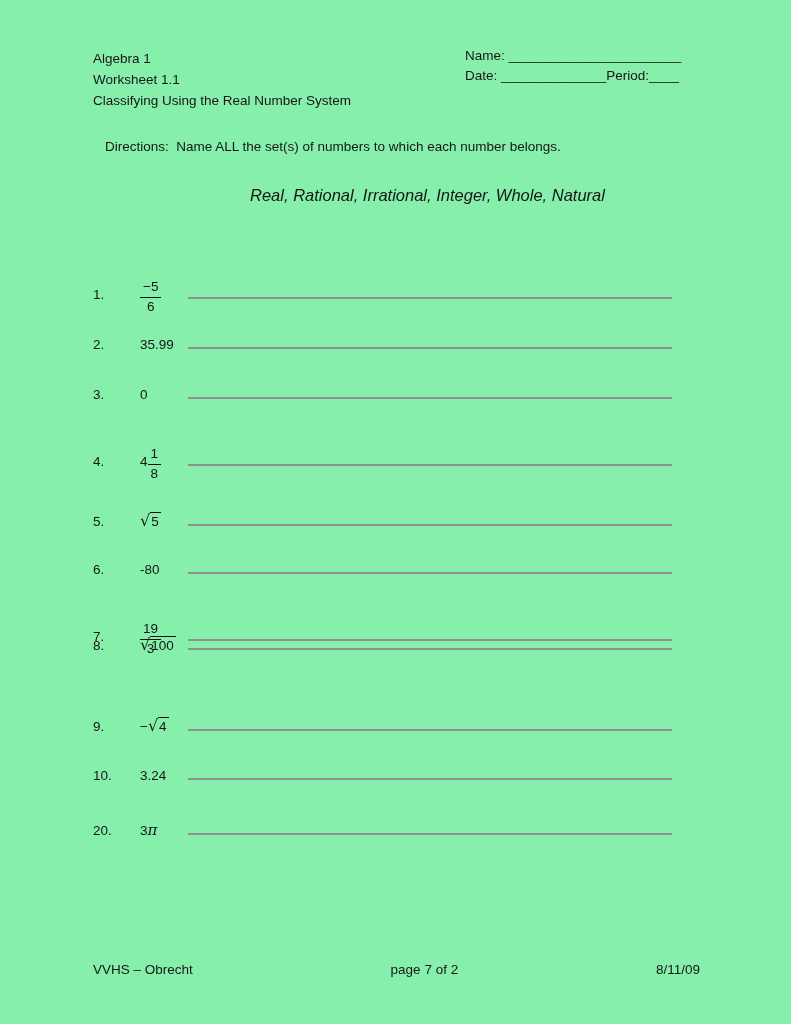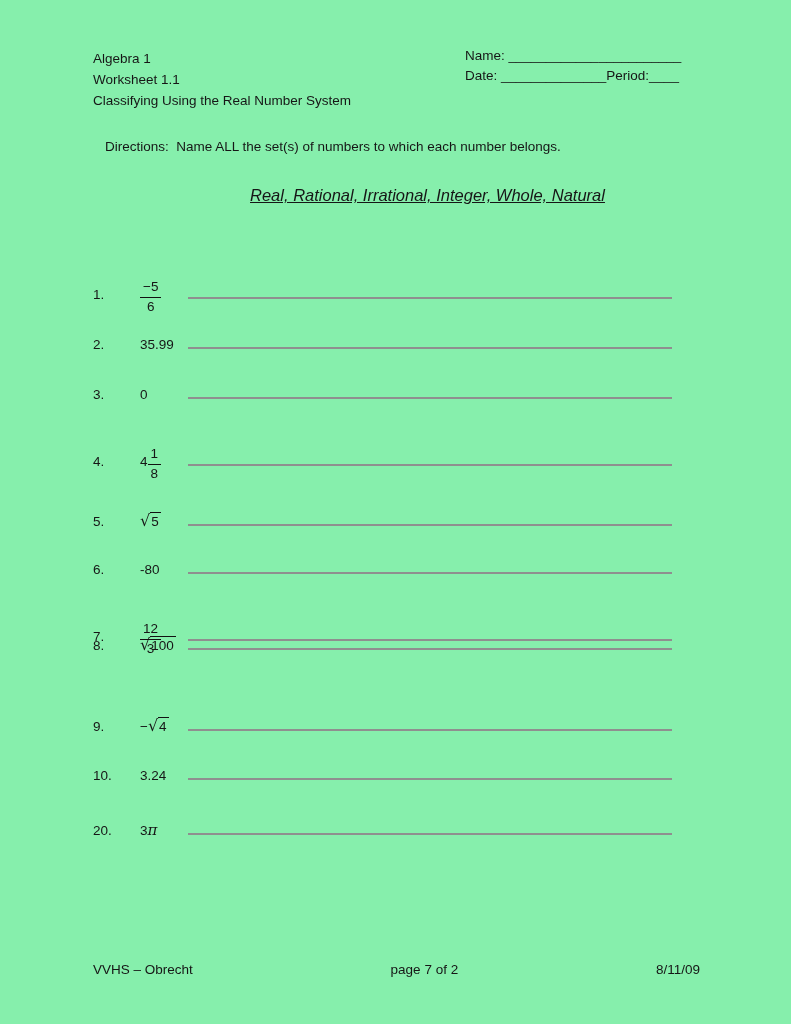--- a/index.html
+++ b/index.html
@@ -16,21 +16,21 @@
   .hdr-left{position:absolute;left:93px;top:48px;line-height:21px;}
   .hdr-right{position:absolute;left:465px;top:48px;line-height:16px;white-space:nowrap;}
   .hdr-right .date-row{margin-top:4px;}
   .blank{letter-spacing:0;}
   
   .directions{position:absolute;left:105px;top:139px;margin:0;white-space:pre-wrap;line-height:16px;}
   .categories{
     position:absolute;left:0;top:186px;width:791px;margin:0;
     padding-left:64px;box-sizing:border-box;
     text-align:center;font-style:italic;font-weight:normal;
-    font-size:16.5px;line-height:19px;text-decoration:underline;
+    font-size:16.5px;line-height:19px;
   }
   
   .q-row{
     position:absolute;left:93px;
     white-space:nowrap;line-height:16px;
   }
   .q-row:nth-child(1){top:279px}
   .q-row:nth-child(2){top:337px}
   .q-row:nth-child(3){top:387px}
   .q-row:nth-child(4){top:446px}
@@ -85,21 +85,21 @@
 
   <h2 class="categories">Real, Rational, Irrational, Integer, Whole, Natural</h2>
 
   <div id="questions">
       <div class="q-row"><span class="q-num">1.</span><span class="q-expr"><span class="frac"><div class="fnum">−5</div><div class="fden">6</div></span></span><span class="answer-line"></span></div>
       <div class="q-row"><span class="q-num">2.</span><span class="q-expr"><span>35.99</span></span><span class="answer-line"></span></div>
       <div class="q-row"><span class="q-num">3.</span><span class="q-expr"><span>0</span></span><span class="answer-line"></span></div>
       <div class="q-row"><span class="q-num">4.</span><span class="q-expr"><span>4</span><span class="frac"><div class="fnum">1</div><div class="fden">8</div></span></span><span class="answer-line"></span></div>
       <div class="q-row"><span class="q-num">5.</span><span class="q-expr"><span class="sqrt"><span class="rad-sign">√</span><span class="sqrt-radicand">5</span></span></span><span class="answer-line"></span></div>
       <div class="q-row"><span class="q-num">6.</span><span class="q-expr"><span>-80</span></span><span class="answer-line"></span></div>
-      <div class="q-row"><span class="q-num">7.</span><span class="q-expr"><span class="frac"><div class="fnum">12</div><div class="fden">3</div></span></span><span class="answer-line"></span></div>
+      <div class="q-row"><span class="q-num">7.</span><span class="q-expr"><span class="frac"><div class="fnum">19</div><div class="fden">3</div></span></span><span class="answer-line"></span></div>
       <div class="q-row"><span class="q-num">8.</span><span class="q-expr"><span class="sqrt"><span class="rad-sign">√</span><span class="sqrt-radicand">100</span></span></span><span class="answer-line"></span></div>
       <div class="q-row"><span class="q-num">9.</span><span class="q-expr"><span>−</span><span class="sqrt"><span class="rad-sign">√</span><span class="sqrt-radicand">4</span></span></span><span class="answer-line"></span></div>
       <div class="q-row"><span class="q-num">10.</span><span class="q-expr"><span>3.24</span></span><span class="answer-line"></span></div>
       <div class="q-row"><span class="q-num">20.</span><span class="q-expr"><span>3</span><span class="pi-sym">π</span></span><span class="answer-line"></span></div>
     </div>
 
   <div class="footer">
     <span>VVHS – Obrecht</span>
     <span>page 7 of 2</span>
     <span>8/11/09</span>

